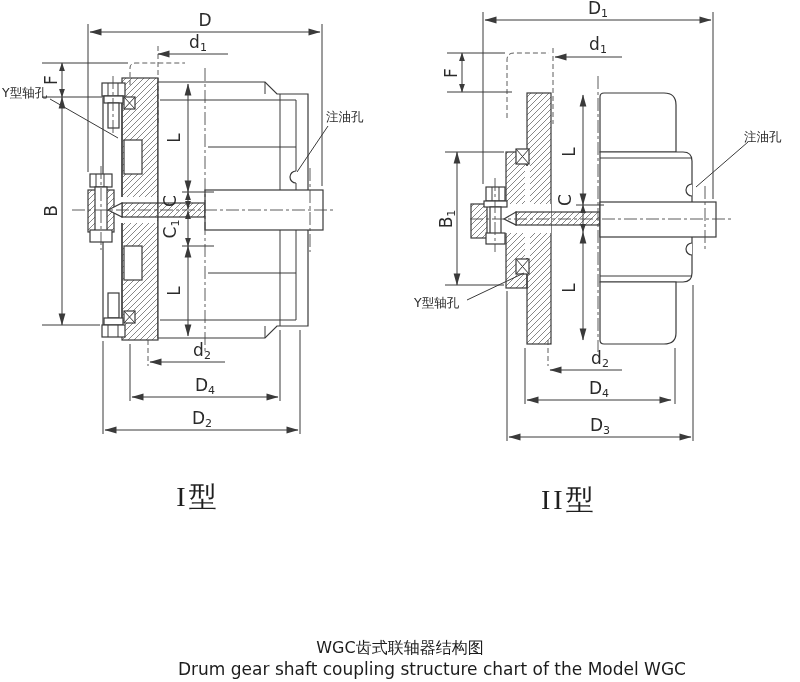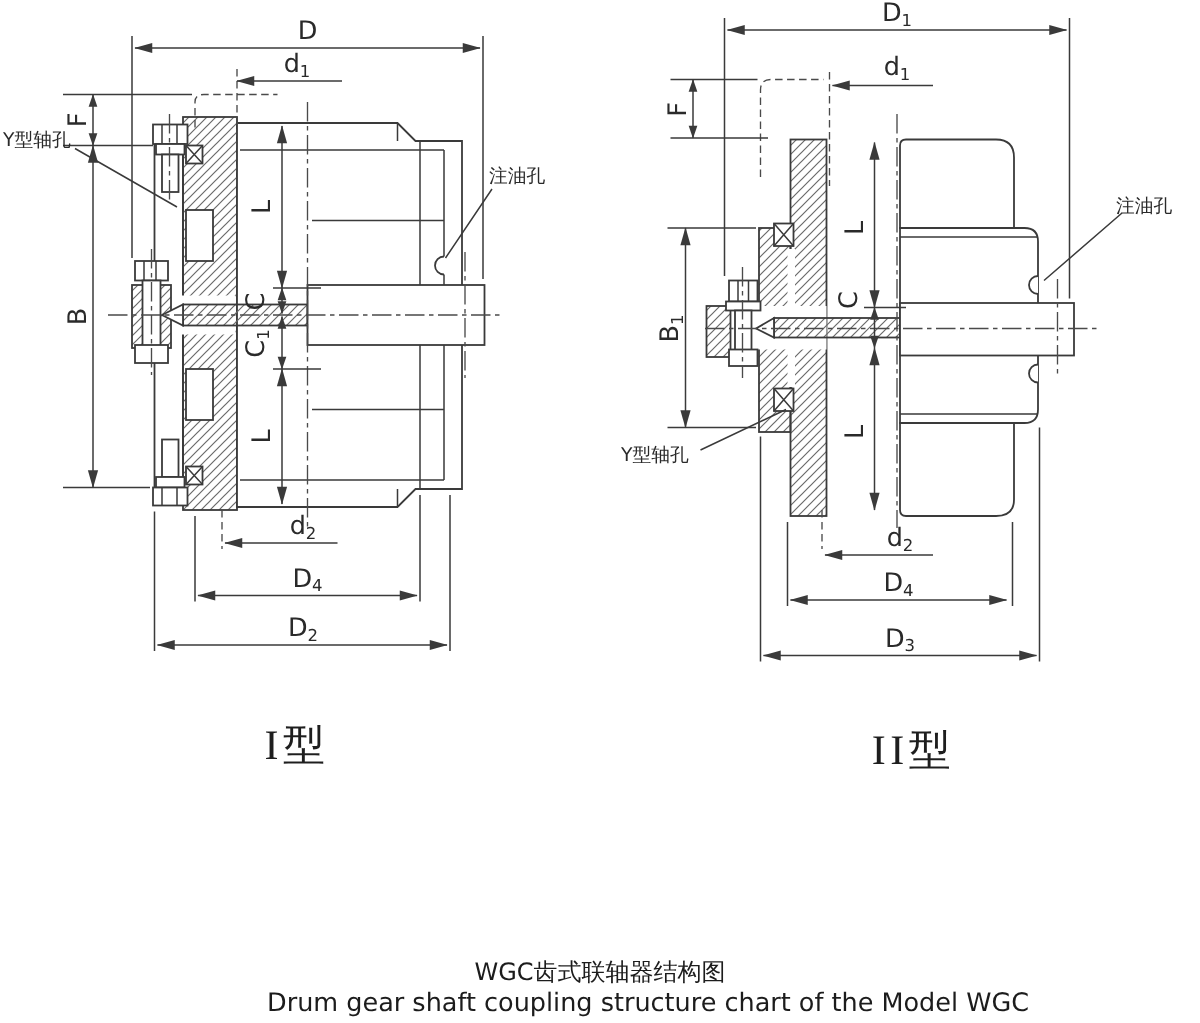--- a/index.html
+++ b/index.html
@@ -13,21 +13,21 @@
   .sub{font-size:11px;}
   .note{font-size:12.5px;}
   .olw{fill:#ffffff;stroke:#3a3a3a;stroke-width:1.2;stroke-linejoin:miter;}
   .hat{fill:url(#hatch);stroke:#3a3a3a;stroke-width:1.2;}
   .thin{fill:none;stroke:#3a3a3a;stroke-width:1;}
   .cl{fill:none;stroke:#4a4a4a;stroke-width:0.9;stroke-dasharray:13 3 3 3;}
   .hid{fill:none;stroke:#4a4a4a;stroke-width:0.9;stroke-dasharray:5 3;}
   .dim{fill:none;stroke:#3a3a3a;stroke-width:1;}
   .caption{position:absolute;color:#1e1e1e;font-size:28px;letter-spacing:3px;white-space:nowrap;font-family:Liberation Serif, serif;}
   #cap1{left:143px;top:478px;width:110px;text-align:center;}
-  #cap2{left:554px;top:481px;width:110px;text-align:center;}
+  #cap2{left:541px;top:481px;width:110px;}
   .title{position:absolute;left:0;width:800px;text-align:center;color:#1c1c1c;white-space:nowrap;}
   #t-zh{top:638px;font-size:16px;}
   #t-en{top:659px;font-size:17px;padding-left:32px;}
 </style>
 </head>
 <body>
 
 <svg width="800" height="682" viewBox="0 0 800 682">
   <defs>
     <pattern id="hatch" patternUnits="userSpaceOnUse" width="6" height="6">

